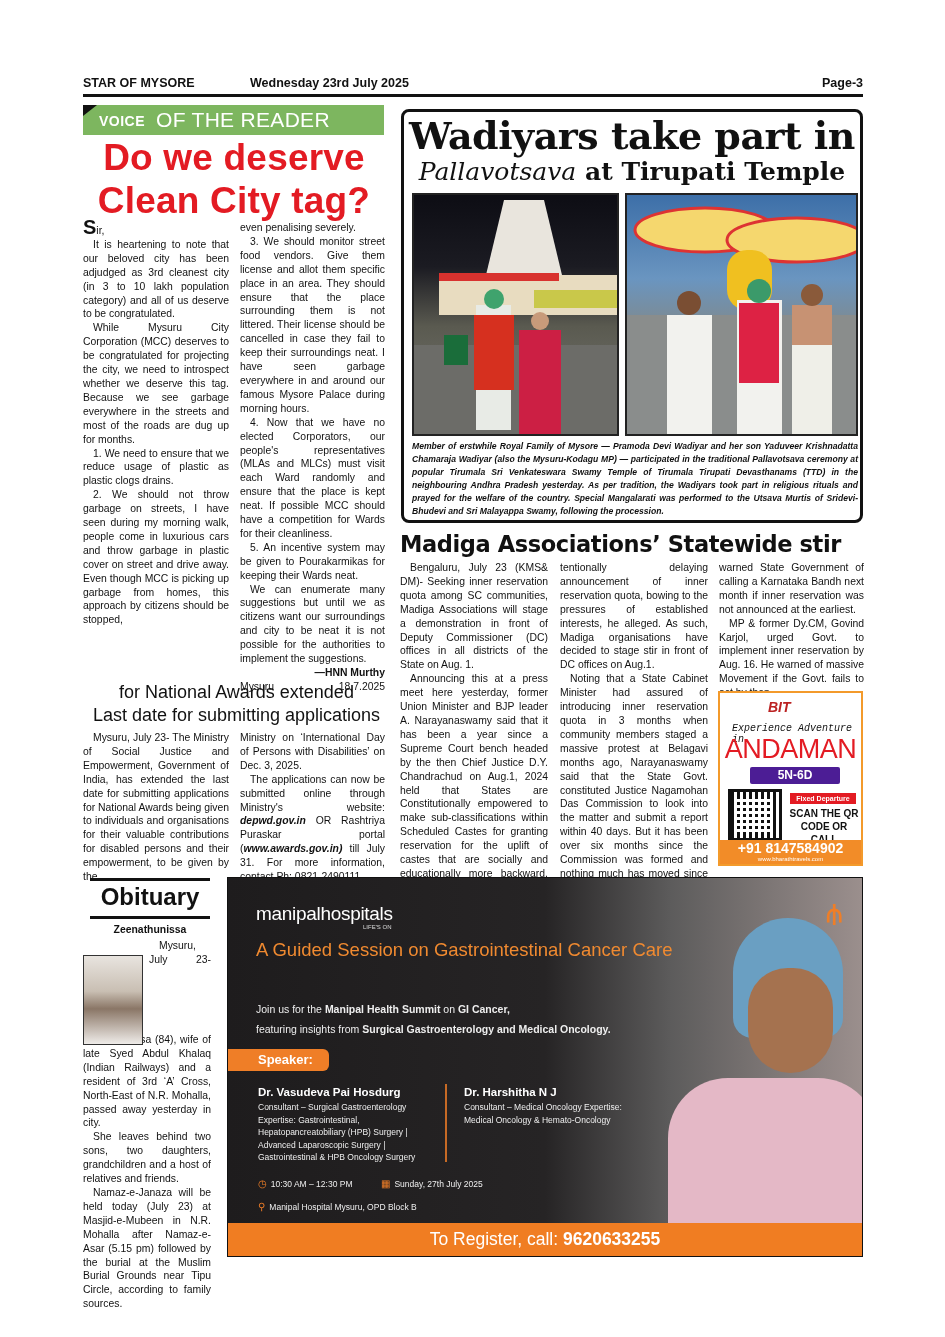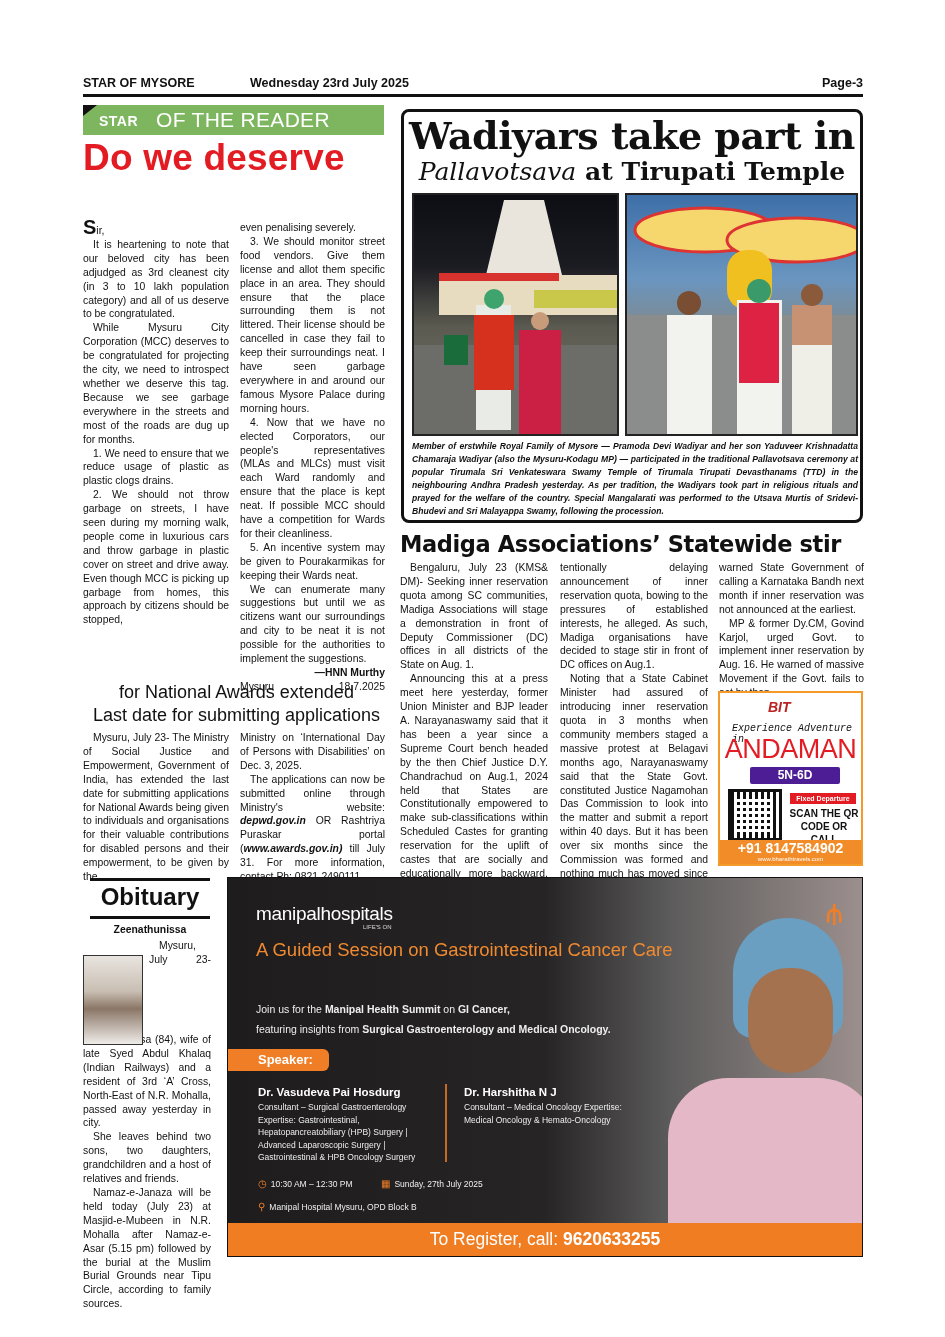--- a/index.html
+++ b/index.html
@@ -11,21 +11,21 @@
 .hdr .c{position:absolute;left:167px;top:0}
 .hdr .r{position:absolute;right:0;top:0}
 .hdr-rule{left:83px;top:94px;width:780px;height:3px;background:#111}
 .col{font-size:10.4px;line-height:13.9px;text-align:justify;hyphens:auto}
 .col p{text-indent:10px}
 .col p.noi{text-indent:0}
 .voice{left:83px;top:105px;width:301px;height:30px;background:#7db65f;color:#fff}
 .voice .tri{position:absolute;left:0;top:0;width:0;height:0;border-top:11px solid #111;border-right:14px solid transparent}
 .voice .v1{position:absolute;left:16px;top:8px;font-weight:bold;font-size:14px;letter-spacing:.5px}
 .voice .v2{position:absolute;left:73px;top:3px;font-size:21px;letter-spacing:.3px}
-.red-head{left:83px;top:136px;width:302px;text-align:left;color:#e31b23;font-weight:bold;font-size:37px;line-height:43px;letter-spacing:.2px}
+.red-head{left:83px;top:136px;width:302px;text-align:center;color:#e31b23;font-weight:bold;font-size:37px;line-height:43px;letter-spacing:.2px}
 .dropcap{font-size:20px;font-weight:bold;line-height:13px}
 .sig{text-align:right;font-weight:bold;text-indent:0 !important}
 .sigrow{display:flex;justify-content:space-between}
 .box-tir{left:401px;top:109px;width:462px;height:414px;border:3px solid #111;border-radius:8px}
 .tir-h1{position:absolute;left:0;top:1px;width:100%;text-align:center;font-family:"DejaVu Serif",serif;font-weight:bold;font-size:38px;line-height:46px;letter-spacing:-.5px}
 .tir-h2{position:absolute;left:0;top:44px;width:100%;text-align:center;font-family:"DejaVu Serif",serif;font-weight:bold;font-size:25px;line-height:32px}
 .tir-h2 i{font-weight:normal}
 .photo{position:absolute;top:81px;height:243px;border:2px solid #222;overflow:hidden}
 .ph1{left:8px;width:207px;background:linear-gradient(180deg,#0d0d14 0%,#1b1b22 30%,#5a5a50 55%,#7c7c78 100%)}
 .ph2{left:221px;width:233px;background:linear-gradient(180deg,#3d6fa8 0%,#6a95c0 35%,#7e8a90 55%,#9a9a96 100%)}
@@ -76,25 +76,26 @@
 
 <div class="abs hdr">
   <span class="l">STAR OF MYSORE</span>
   <span class="c">Wednesday 23rd July 2025</span>
   <span class="r">Page-3</span>
 </div>
 <div class="abs hdr-rule"></div>
 
 <div class="abs voice">
   <div class="tri"></div>
-  <span class="v1">STAR</span>
+  <span class="v1">VOICE</span>
   <span class="v2">OF THE READER</span>
 </div>
 <div class="abs red-head">
   <div>Do we deserve</div>
+  <div>Clean City tag?</div>
 </div>
 
 <div class="abs col" style="left:83px;top:221px;width:146px">
   <p class="noi"><span class="dropcap">S</span><span>ir,</span></p>
   <p>It is heartening to note that our beloved city has been adjudged as 3rd cleanest city (in 3 to 10 lakh population category) and all of us deserve to be congratulated.</p>
   <p>While Mysuru City Corporation (MCC) deserves to be congratulated for projecting the city, we need to introspect whether we deserve this tag. Because we see garbage everywhere in the streets and most of the roads are dug up for months.</p>
   <p>1. We need to ensure that we reduce usage of plastic as plastic clogs drains.</p>
   <p>2. We should not throw garbage on streets, I have seen during my morning walk, people come in luxurious cars and throw garbage in plastic cover on street and drive away. Even though MCC is picking up garbage from homes, this approach by citizens should be stopped,</p>
 </div>
 <div class="abs col" style="left:240px;top:221px;width:145px">

